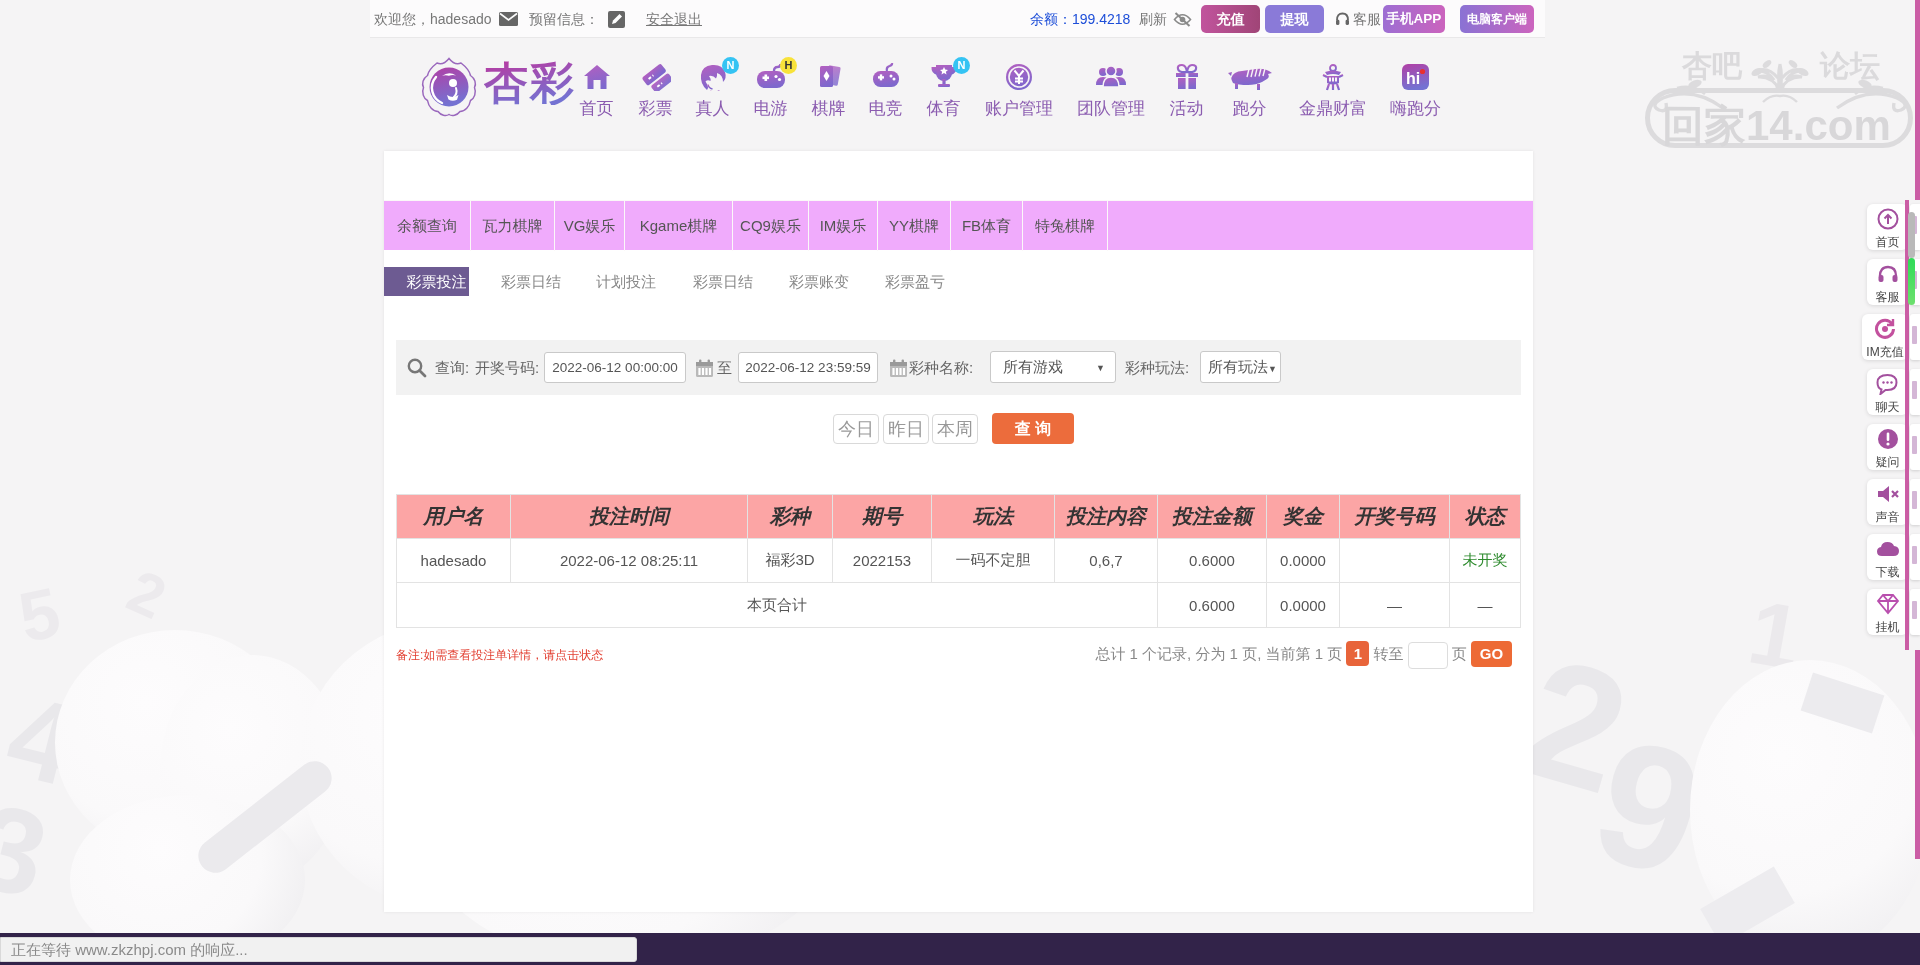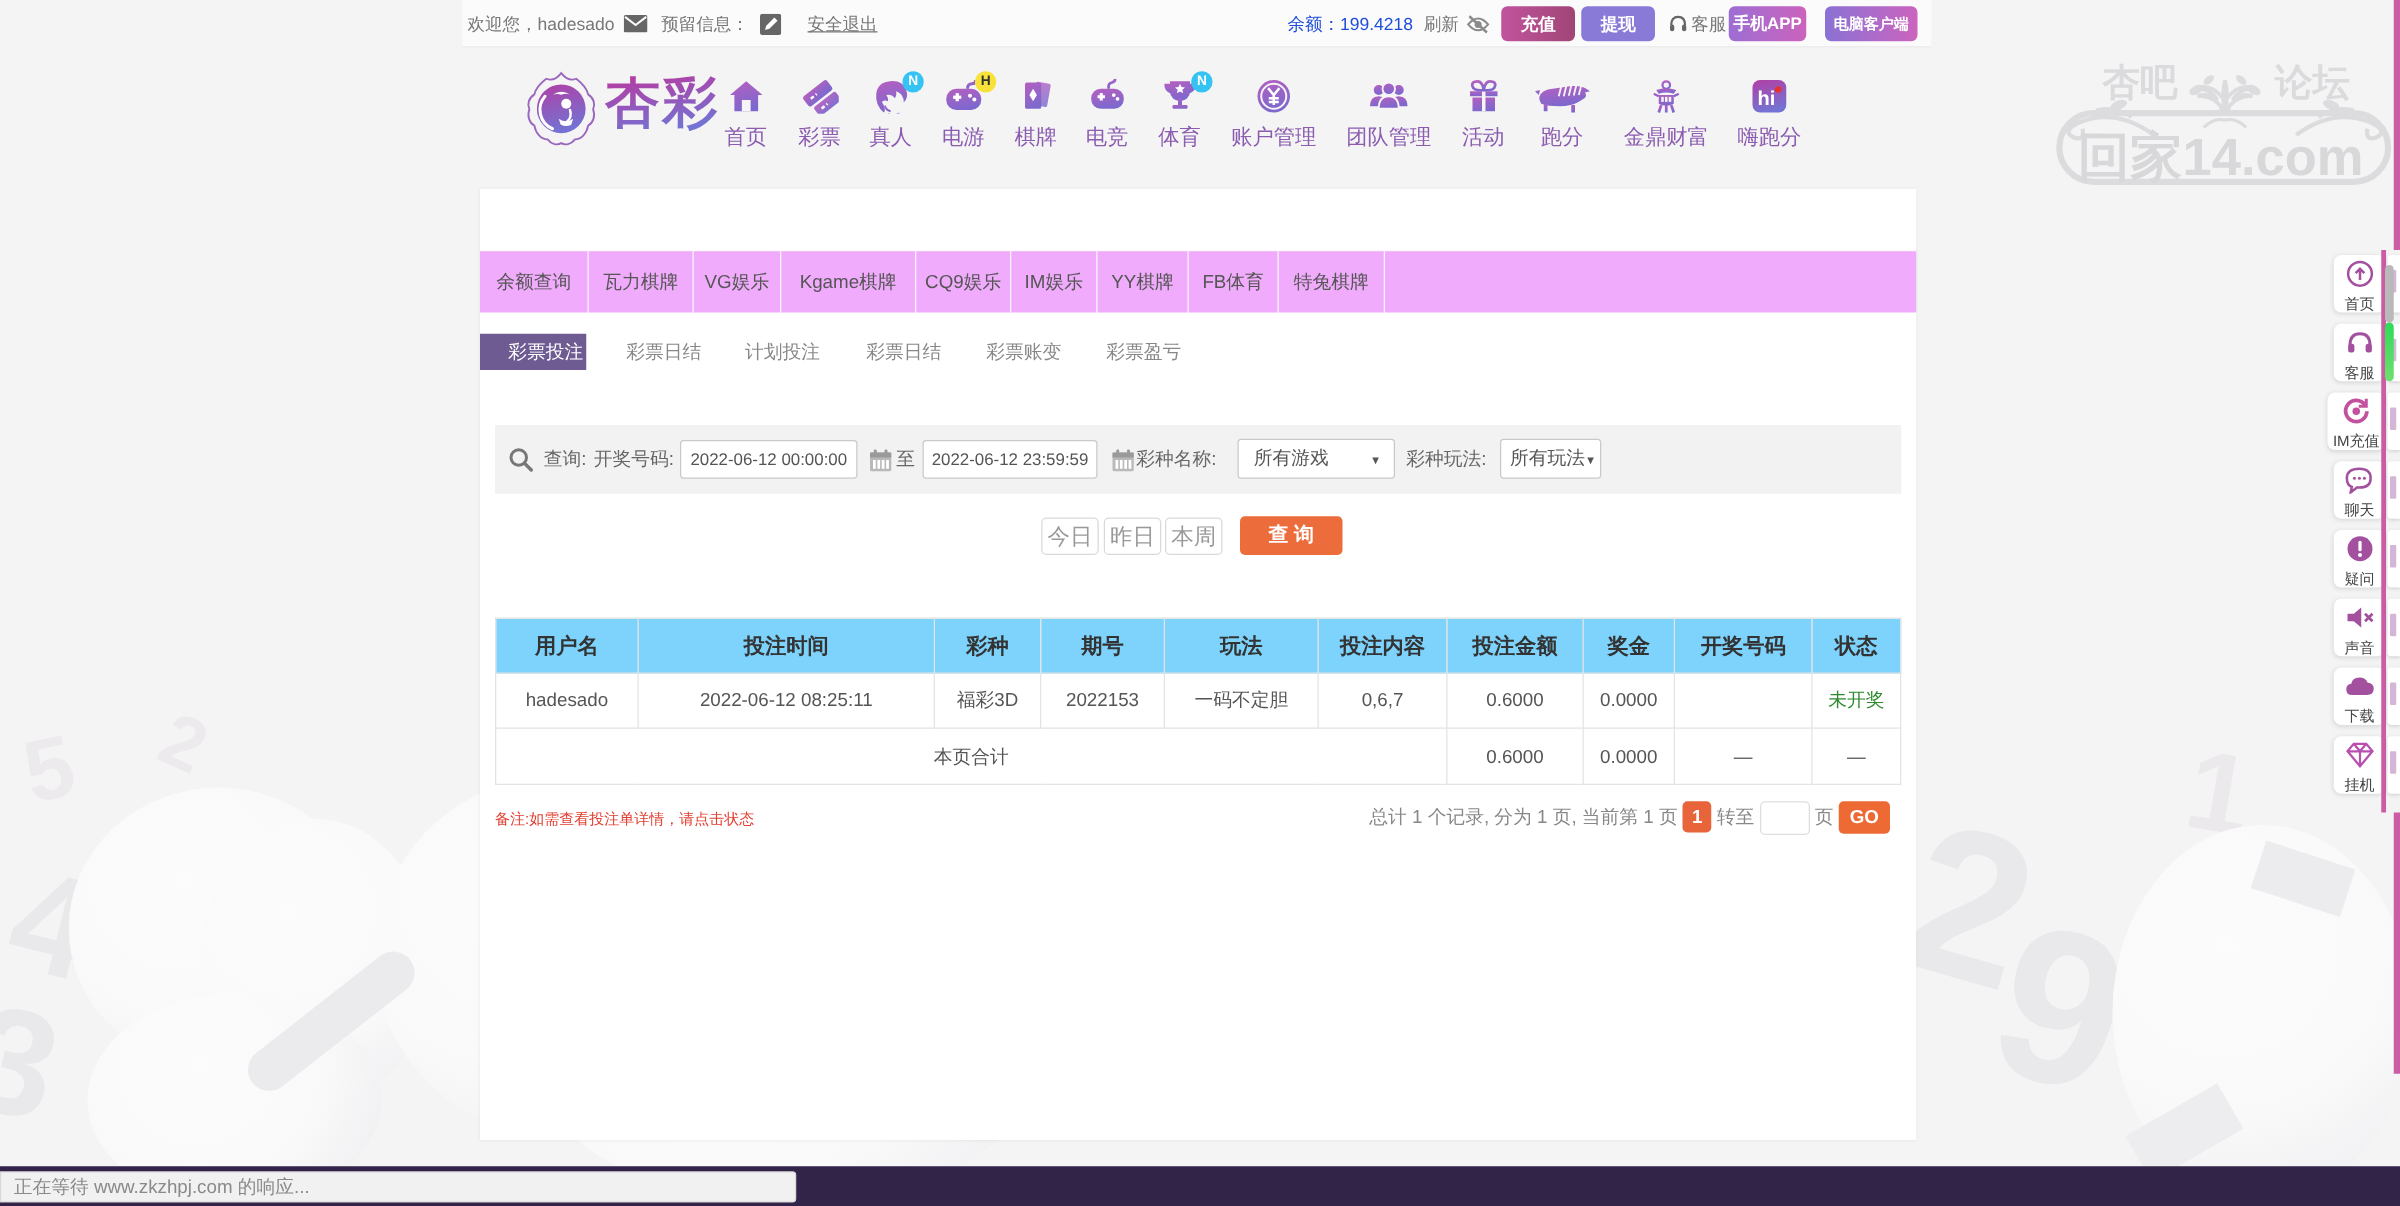--- a/index.html
+++ b/index.html
@@ -40,21 +40,21 @@
 .qlabel { position:absolute; top:0; height:55px; line-height:55px; font-size:15px; color:#666; }
 .qinput { position:absolute; top:12px; height:31px; background:#fff; border:1px solid #c9c9c9; border-radius:3px; font-size:13.5px; color:#555; text-align:center; line-height:29px; white-space:nowrap; }
 .qselect { position:absolute; top:11px; height:32px; background:#fff; border:1px solid #c9c9c9; border-radius:3px; font-size:15px; color:#555; line-height:30px; white-space:nowrap; }
 
 
 .btn-day { position:absolute; top:263px; width:46px; height:30px; background:#fff; border:1px solid #d9d9d9; border-radius:4px; color:#999; font-size:18px; text-align:center; line-height:28px; }
 .btn-query { position:absolute; top:262px; left:608px; width:82px; height:31px; background:#ec6c3c; border-radius:4px; color:#fff; font-size:16px; font-weight:bold; text-align:center; line-height:31px; }
 
 
 .rtable { position:absolute; left:12px; top:343px; width:1125px; border-collapse:collapse; }
-.rtable th { background:#7dd3fc; font-size:17px; color:#333; font-weight:bold; border:1px solid #e3e3e3; height:44px; }
+.rtable th { background:#fca5a5; font-size:20px; color:#333; font-weight:bold; border:1px solid #e3e3e3; height:44px;font-style:italic; }
 .rtable td { font-size:15px; color:#555; border:1px solid #e3e3e3; height:44px; text-align:center; }
 .rtable tr.sum td { height:45px; }
 
 
 .note { position:absolute; left:12px; top:496px; font-size:12px; color:#e23e30; }
 .pager { position:absolute; right:21px; top:489px; height:28px; line-height:28px; font-size:15px; color:#888; }
 
 
 .fcard { position:absolute; width:41px; background:#fff; border-radius:6px; box-shadow:0 1px 4px rgba(0,0,0,0.12); text-align:center; z-index:6; }
 .fcard .flabel { font-size:12px; color:#444; padding-bottom:5px; }

